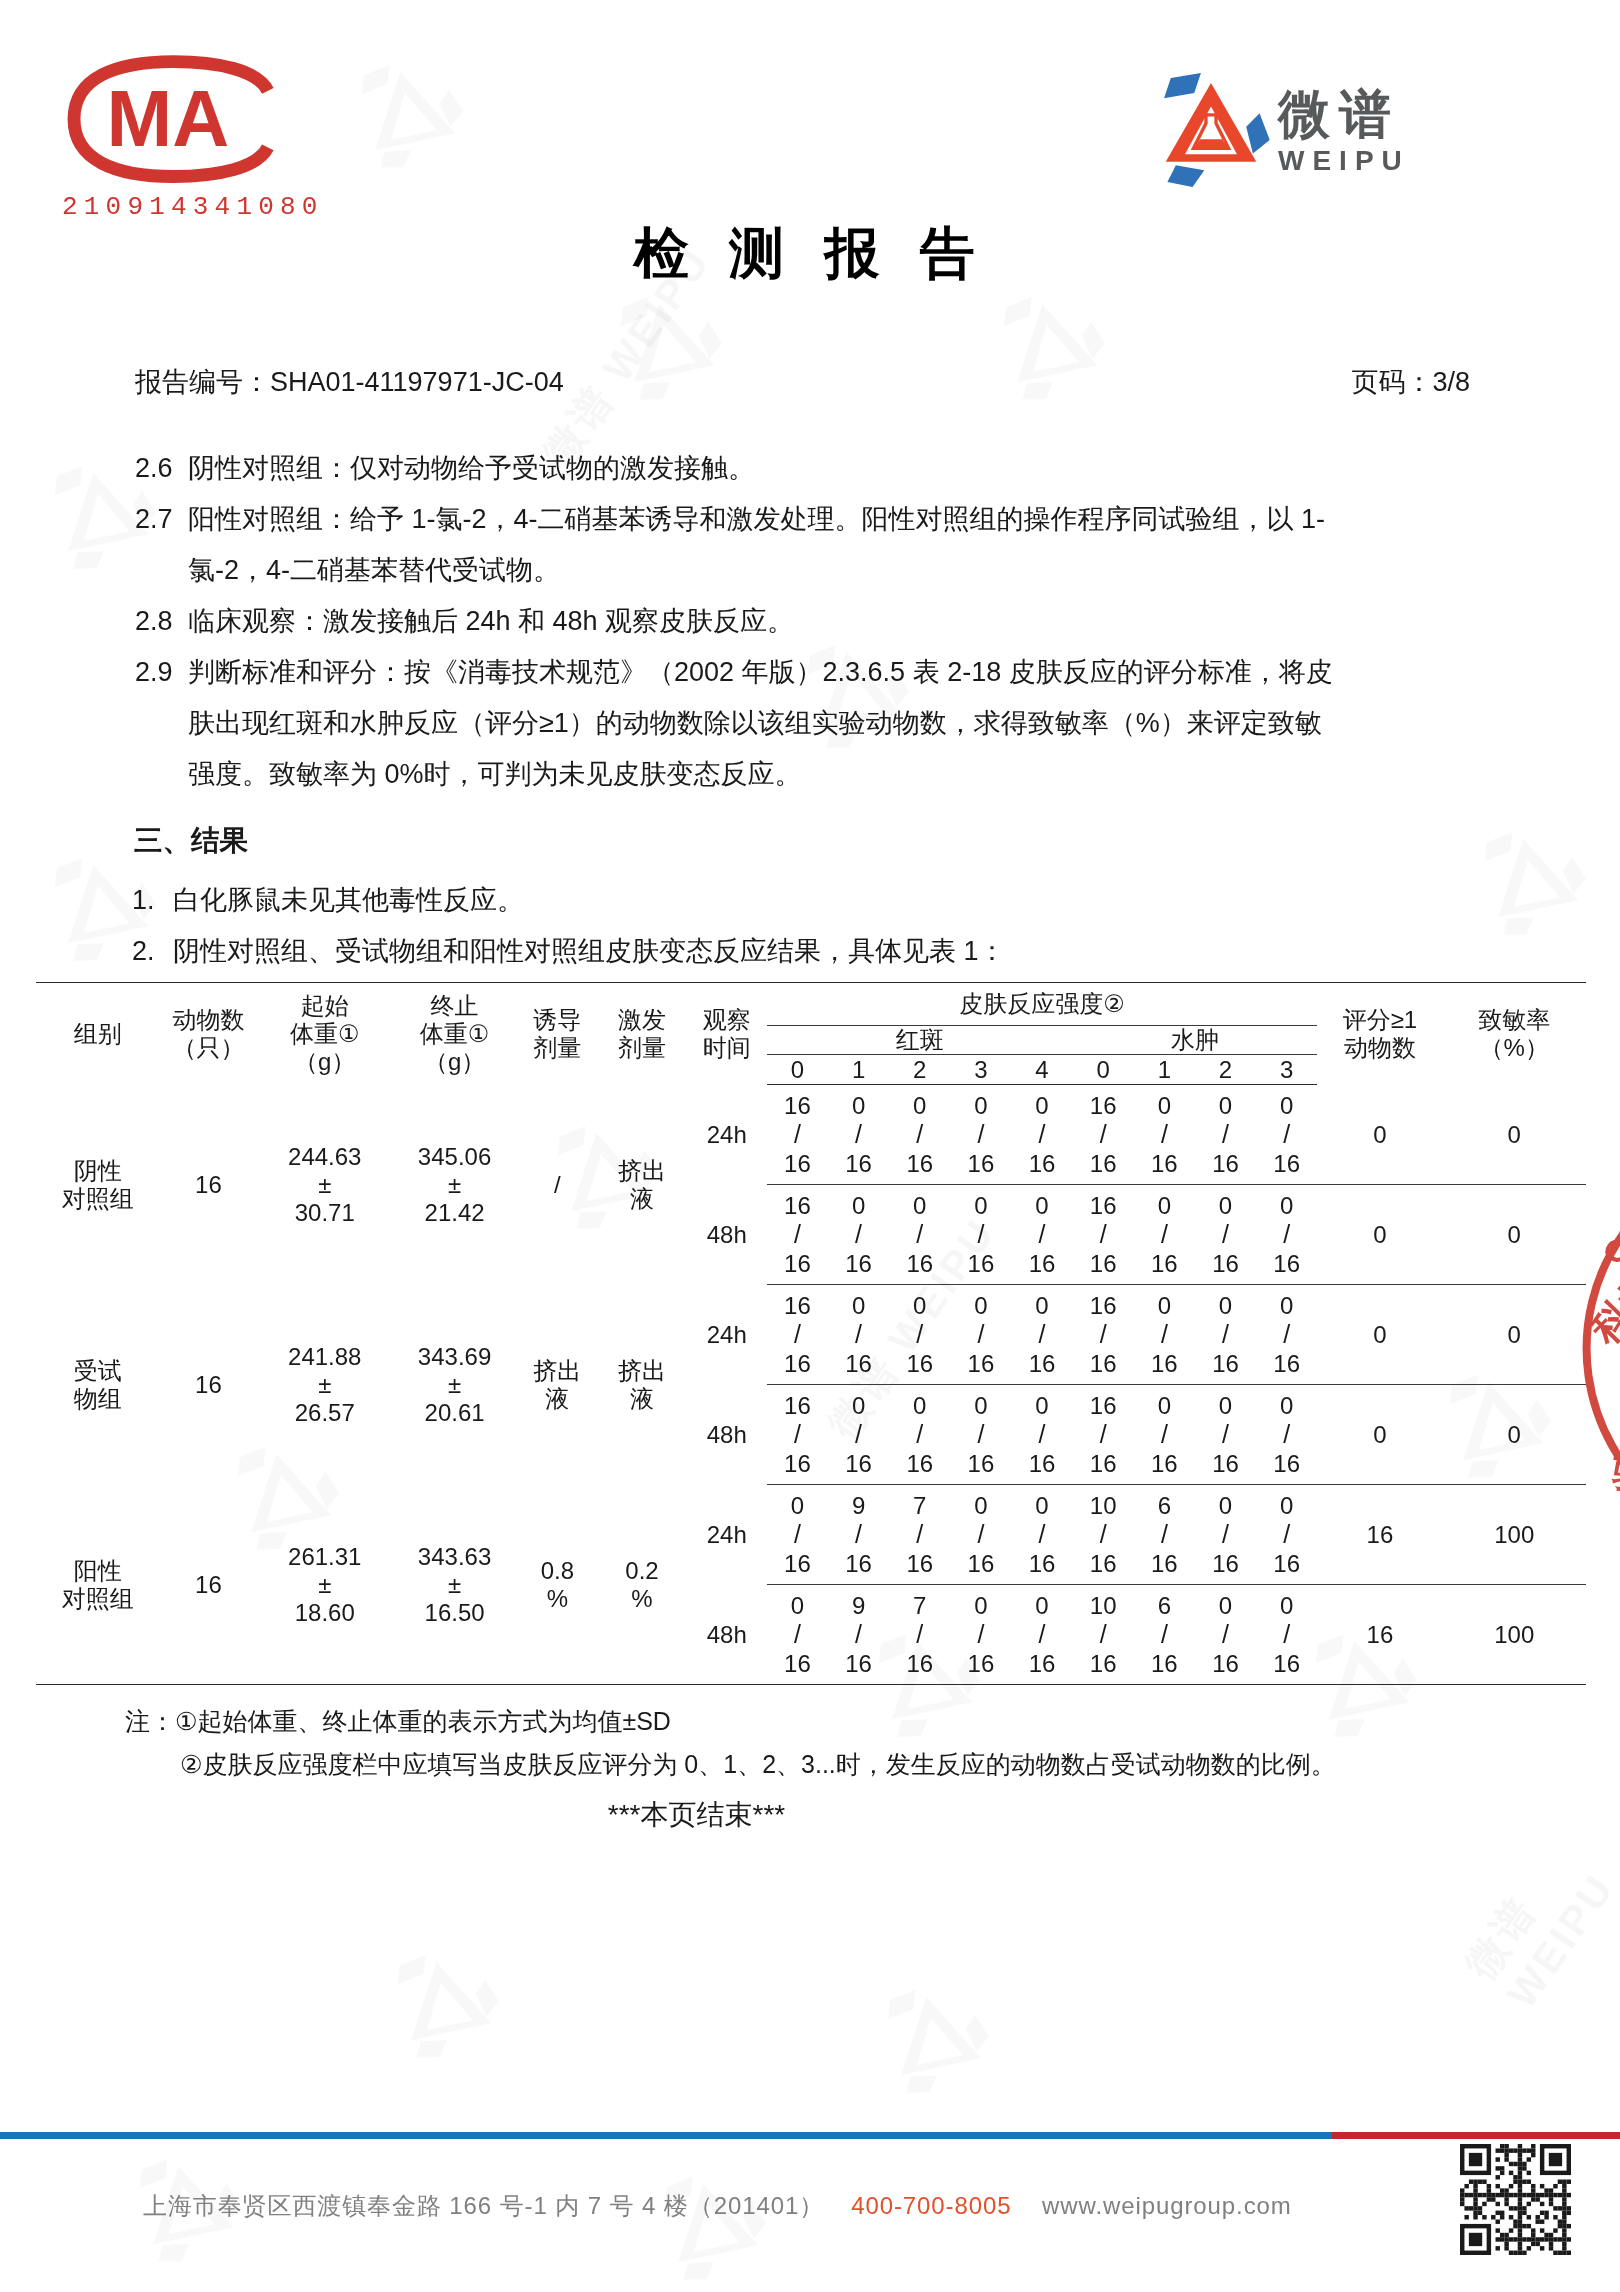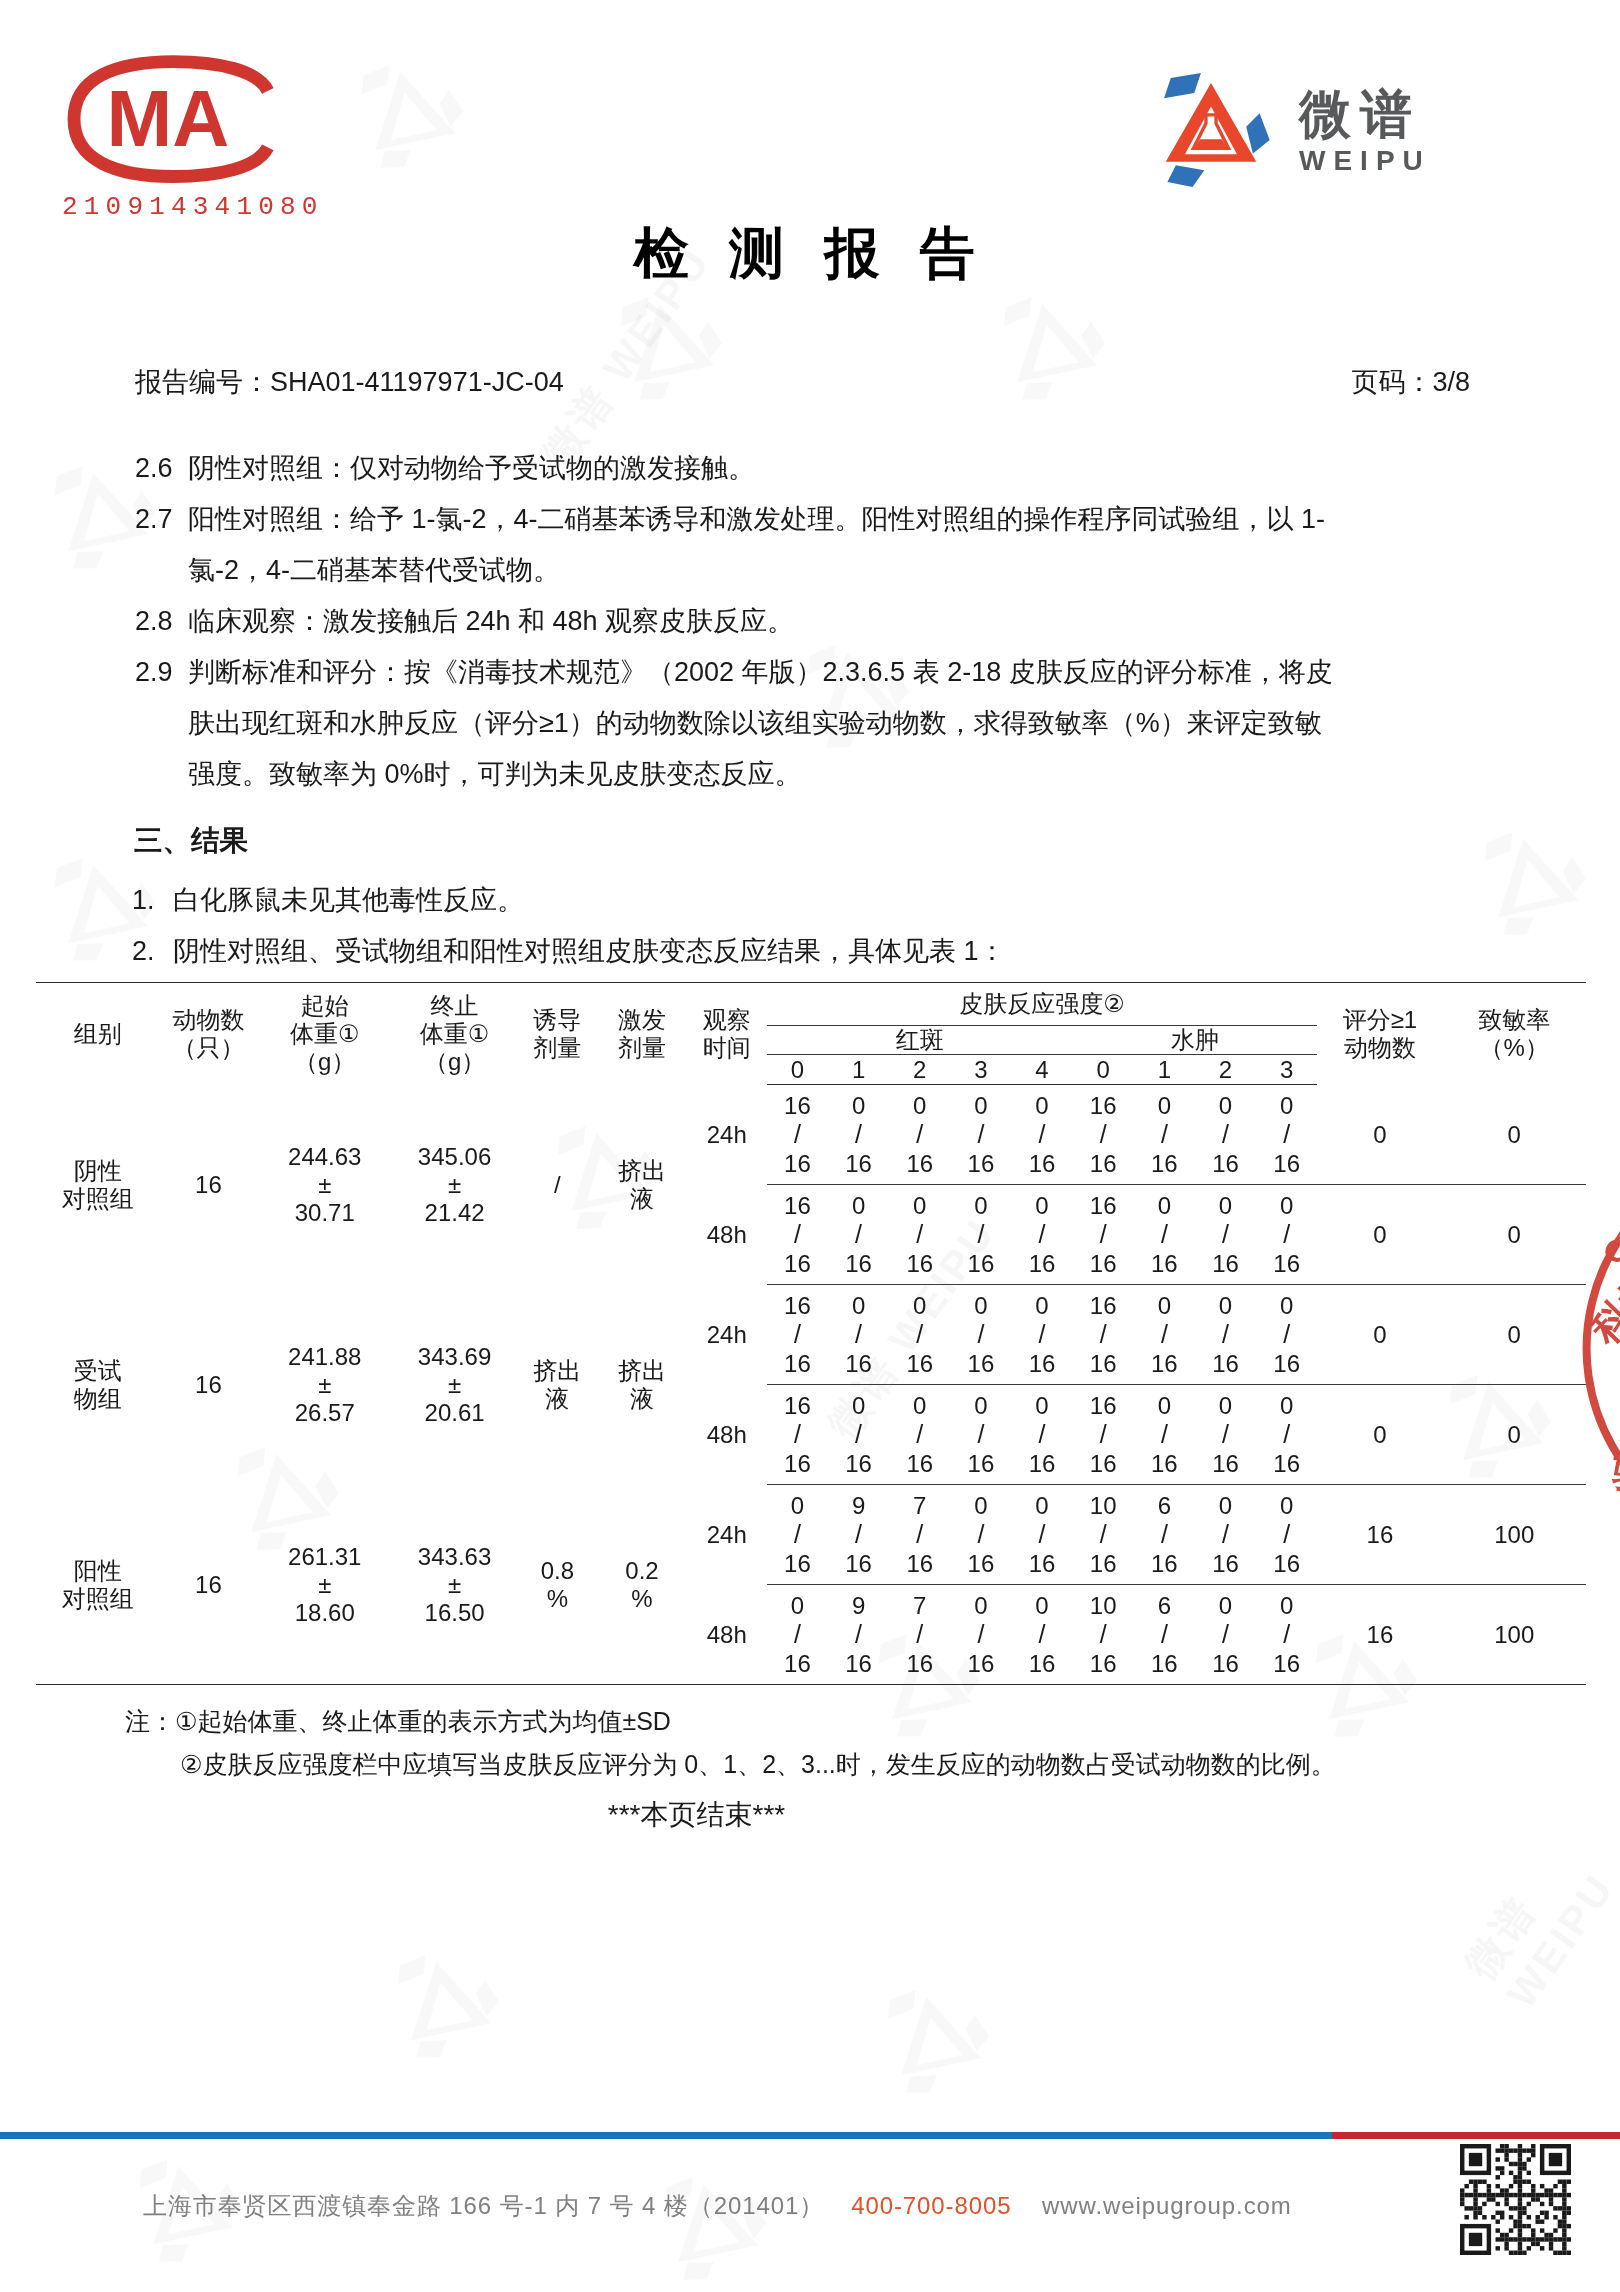--- a/index.html
+++ b/index.html
@@ -5,21 +5,21 @@
   html,body{margin:0;padding:0;background:#9a9a9a;}
   .page{position:relative;width:1621px;height:2293px;background:#fff;overflow:hidden;
         font-family:"Liberation Sans","DejaVu Sans",sans-serif;color:#1a1a1a;margin:0 auto;}
   
   .wm-layer{position:absolute;inset:0;pointer-events:none;}
   .wm{position:absolute;opacity:.06;transform:rotate(-12deg);}
   .wm-txt{position:absolute;opacity:.07;color:#8a8a8a;font-weight:bold;font-size:41px;transform:rotate(-55deg);letter-spacing:3.6px;}
   
   .cma{position:absolute;left:62px;top:52px;width:267px;}
   .cma-num{color:#cf3630;font-family:"Liberation Mono","DejaVu Sans Mono",monospace;font-size:26px;letter-spacing:6.2px;margin-top:1.8px;}
-  .weipu{position:absolute;left:1152px;top:73px;display:flex;align-items:center;gap:29px;}
+  .weipu{position:absolute;left:1152px;top:73px;display:flex;align-items:center;gap:8px;}
   .w-text{display:flex;flex-direction:column;line-height:1;}
   .w-cn{font-size:52px;font-weight:bold;color:#58595b;letter-spacing:9px;}
   .w-en{font-size:28px;font-weight:bold;color:#58595b;letter-spacing:8px;margin-top:7.1px;}
   .title{position:absolute;top:217px;left:0;width:100%;text-align:center;margin:0;
          font-size:55px;font-weight:bold;letter-spacing:12.5px;color:#000000;}
   .meta{position:absolute;top:364px;left:135px;right:151px;display:flex;justify-content:space-between;font-size:27px;}
   
   .main{position:absolute;top:443px;left:0;width:1393px;}
   .para{display:flex;margin:0 53px 0 135px;font-size:27px;line-height:51px;}
   .pnum{width:53px;flex:none;}

